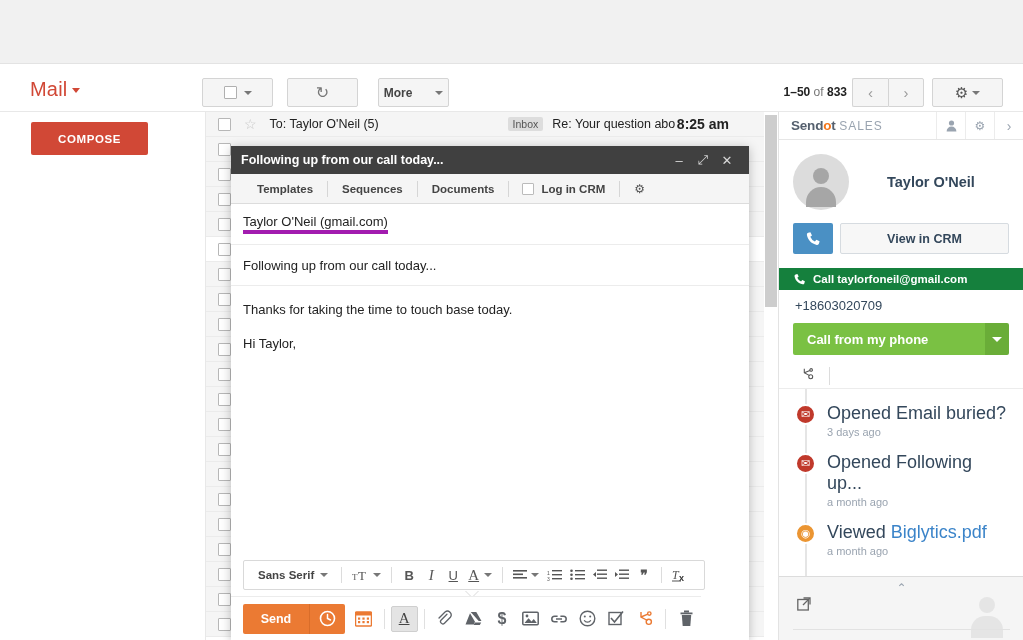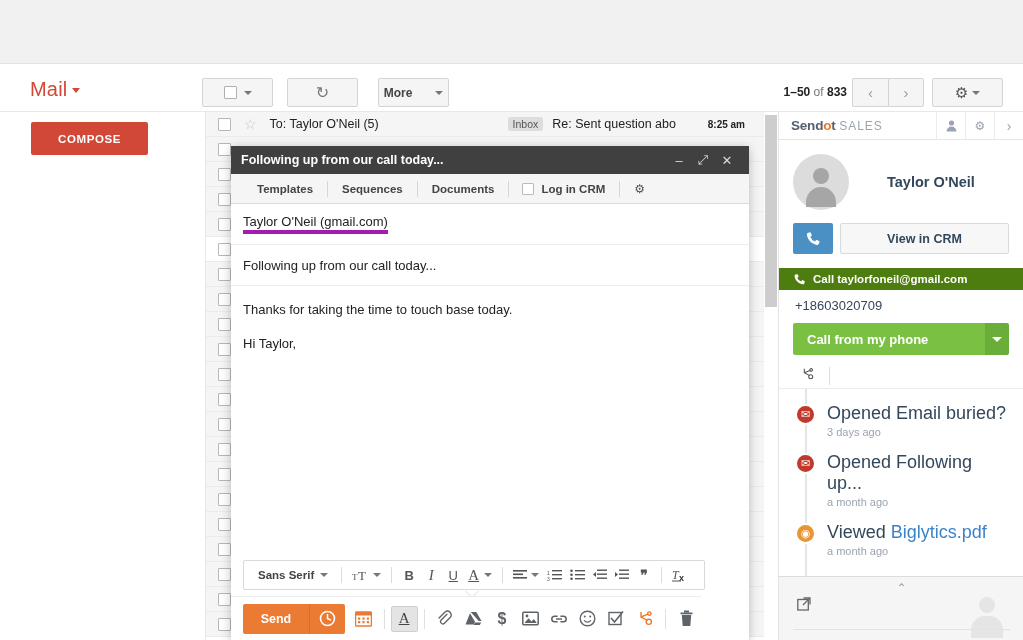--- a/index.html
+++ b/index.html
@@ -118,21 +118,21 @@
   }
   .mailrow .lbl {
     background: #ddd; color: #555; font-size: 10.5px;
     padding: 1px 5px; border-radius: 2px; flex: none;
   }
   .mailrow .subj {
     margin-left: 9px; font-size: 12.5px; color: #222;
     flex: 1; overflow: hidden; white-space: nowrap;
   }
   .mailrow .time {
-    font-size: 10px; color: #222; font-weight: bold; margin-right: 20px; flex: none;
+    font-size: 14px; color: #222; font-weight: bold; margin-right: 36px; flex: none;
   }
 
   
   .list-scroll {
     position: absolute; left: 764px; top: 112px;
     width: 14px; height: 528px; background: #fff;
   }
   .list-scroll .thumb {
     position: absolute; left: 1px; top: 3px; width: 12px; height: 192px;
     background: #cdcdcd; border-radius: 0;
@@ -275,21 +275,21 @@
     width: 40px; height: 31px; background: #4a90c4; color: #fff; border: none;
     border-radius: 2px; font-size: 14px; cursor: pointer;
     display: flex; align-items: center; justify-content: center;
   }
   .crm-btn {
     flex: 1; height: 31px; background: #f7f7f7; border: 1px solid #d6dbe0;
     border-radius: 2px; font-size: 12.5px; font-weight: bold; color: #33475b;
     cursor: pointer;
   }
   .call-bar {
-    margin-top: 14px; height: 22px; background: #4d7c0f; color: #fff;
+    margin-top: 14px; height: 22px; background: #15803d; color: #fff;
     display: flex; align-items: center; padding-left: 14px; gap: 7px;
     font-size: 11.5px; font-weight: bold;
   }
   .phone-num { padding: 8px 14px 0 16px; font-size: 13px; color: #33475b; }
   .green-wrap { padding: 10px 14px 0 14px; display: flex; }
   .green-btn {
     flex: 1; height: 32px; background: #7ac143; color: #fff; border: none;
     font-size: 13px; font-weight: bold; text-align: left; padding-left: 14px;
     border-radius: 2px 0 0 2px; cursor: pointer;
   }
@@ -390,21 +390,21 @@
   <div class="leftnav">
     <button class="compose-btn">COMPOSE</button>
   </div>
 
   <div class="maillist">
     <div class="mailrow">
       <span class="cb"></span>
       <span class="star">☆</span>
       <span class="to">To: Taylor O'Neil (5)</span>
       <span class="lbl">Inbox</span>
-      <span class="subj">Re: Sent question abo</span>
+      <span class="subj">Re: Your question abo</span>
       <span class="time">8:25 am</span>
     </div>
     <div id="empty-rows">
         <div class="mailrow">
           <span class="cb"></span>
         </div>
         <div class="mailrow">
           <span class="cb"></span>
         </div>
         <div class="mailrow">

